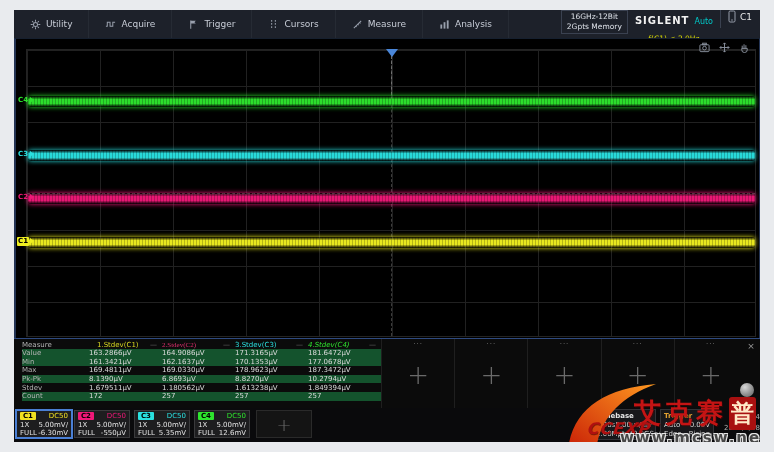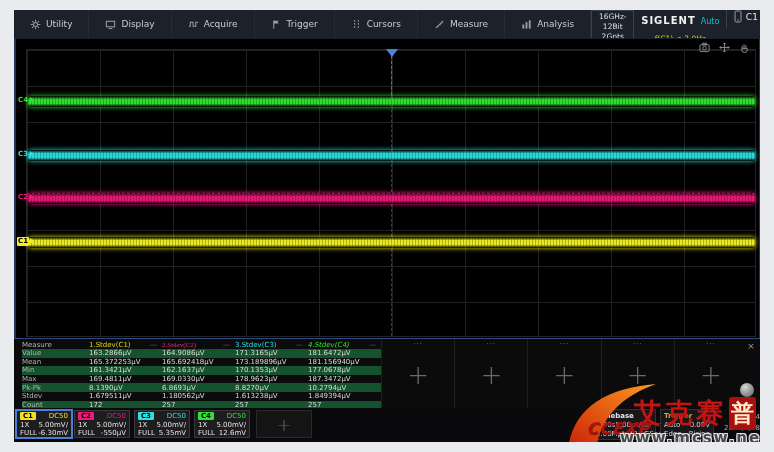--- a/index.html
+++ b/index.html
@@ -85,27 +85,20 @@
     <div class="menubar">
       <div class="mitem">
         <svg width="11" height="11" viewBox="0 0 12 12" fill="none" stroke="#99a0ad" stroke-width="1.1">
             <circle cx="6" cy="6" r="2.2"></circle>
             <path d="M6 .8v2.2M6 9v2.2M.8 6h2.2M9 6h2.2M2.3 2.3l1.5 1.5M8.2 8.2l1.5 1.5M9.7 2.3 8.2 3.8M3.8 8.2 2.3 9.7"></path>
           </svg>
         <span>Utility</span>
       </div>
       <div class="mitem">
         <svg width="11" height="11" viewBox="0 0 12 12" fill="none" stroke="#99a0ad" stroke-width="1.1">
-            <rect x="1.5" y="2.5" width="9" height="6"></rect>
-            <path d="M4 10.5h4"></path>
-          </svg>
-        <span>Display</span>
-      </div>
-      <div class="mitem">
-        <svg width="11" height="11" viewBox="0 0 12 12" fill="none" stroke="#99a0ad" stroke-width="1.1">
             <path d="M1 8h1.5V3.5h3V8h3V3.5H11"></path>
           </svg>
         <span>Acquire</span>
       </div>
       <div class="mitem">
         <svg width="11" height="11" viewBox="0 0 12 12" fill="none" stroke="#99a0ad" stroke-width="1.1">
             <path d="M3 1.5v9"></path>
             <path d="M3 2h5.5L7 3.5 8.5 5H3z" fill="#99a0ad" stroke="none"></path>
           </svg>
         <span>Trigger</span>
@@ -190,21 +183,21 @@
       <div class="chlabel" style="top: 197px; color: rgb(240, 240, 32);">
           <span class="txt" style="background: rgb(240, 240, 32); color: rgb(0, 0, 0);">C1</span>
         </div>
     </div>
 
     <div class="measurepanel">
       <div class="mtable">
         <div class="mrow mhead-row">
           <div class="mcell mlab">Measure</div>
           <div class="mcell mhead-cell">
-              <span class="m-head" style="color: rgb(216, 216, 32);">1.Stdev(C1)</span>
+              <span class="m-head" style="color: rgb(216, 216, 32); margin-left: 8px;">1.Stdev(C1)</span>
               <span class="histo">—</span>
             </div>
           <div class="mcell mhead-cell">
               <span class="m-head" style="color: rgb(224, 48, 110); font-family: Liberation Serif, serif;">2.Stdev(C2)</span>
               <span class="histo">—</span>
             </div>
           <div class="mcell mhead-cell">
               <span class="m-head" style="color: rgb(42, 224, 224);">3.Stdev(C3)</span>
               <span class="histo">—</span>
             </div>
@@ -213,27 +206,20 @@
               <span class="histo">—</span>
             </div>
         </div>
         <div id="mrows">
             <div class="mrow alt">
               <div class="mcell mlab">Value</div>
               <div class="mcell">163.2866µV</div>
               <div class="mcell">164.9086µV</div>
               <div class="mcell">171.3165µV</div>
               <div class="mcell">181.6472µV</div>
-            </div>
-            <div class="mrow">
-              <div class="mcell mlab">Mean</div>
-              <div class="mcell">165.372253µV</div>
-              <div class="mcell">165.692418µV</div>
-              <div class="mcell">173.189896µV</div>
-              <div class="mcell">181.156940µV</div>
             </div>
             <div class="mrow alt">
               <div class="mcell mlab">Min</div>
               <div class="mcell">161.3421µV</div>
               <div class="mcell">162.1637µV</div>
               <div class="mcell">170.1353µV</div>
               <div class="mcell">177.0678µV</div>
             </div>
             <div class="mrow">
               <div class="mcell mlab">Max</div>

